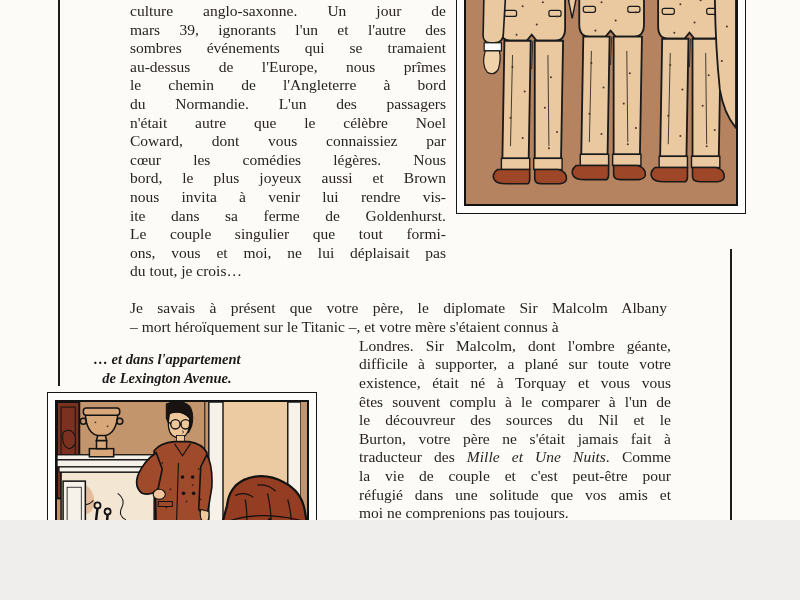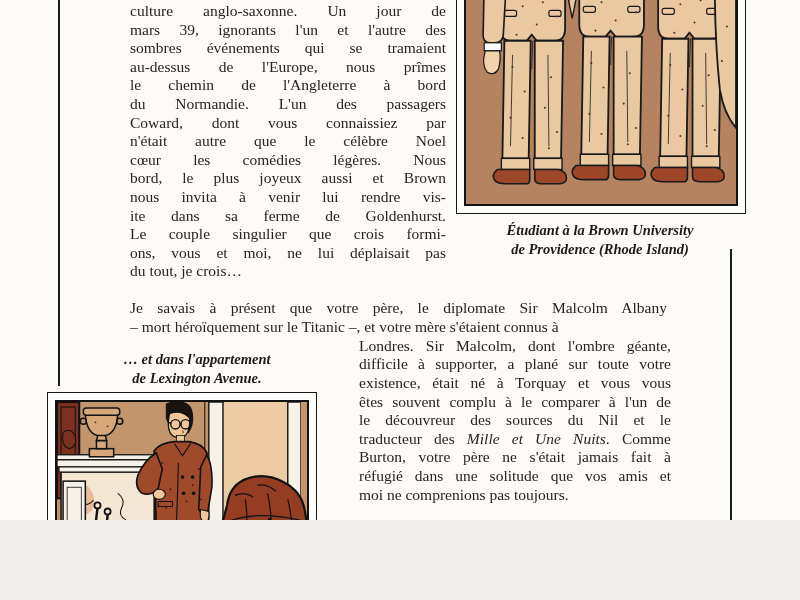--- a/index.html
+++ b/index.html
@@ -10,21 +10,21 @@
   .rule-left{left:58px;top:0;height:386px}
   .rule-right{left:730px;top:249px;height:351px}
   .textcol{position:absolute;font-size:15.5px;line-height:18.6px;color:#28231f}
   .tline{text-align:justify;text-align-last:justify;white-space:nowrap}
   .tline-last{text-align-last:left}
   .col-left{left:130px;top:2px;width:316px}
   .col-full{left:130px;top:299px;width:537px}
   .col-right{left:359px;top:336.8px;width:312px}
   .caption{position:absolute;font-weight:bold;font-style:italic;font-size:14.5px;line-height:18.5px;text-align:center;color:#1d1b19}
   .cap-tr{left:450px;top:221px;width:300px}
-  .cap-bl{left:74px;top:350px;width:246px}
+  .cap-bl{left:44px;top:350px;width:246px}
   .panel{position:absolute;background:#fdfdfb;border:1.6px solid #161616;padding:7px}
   .panel-inner{width:100%;height:100%;border:2.8px solid #121212;overflow:hidden}
   .panel-tr{left:456px;top:-24px;width:290px;height:238px}
   .panel-bl{left:47px;top:392px;width:270px;height:228px}
   svg{display:block;width:100%;height:100%}
 </style>
 </head>
 <body>
 
 <div class="page">
@@ -32,42 +32,43 @@
   <div class="rule rule-left"></div>
   <div class="rule rule-right"></div>
 
   <div class="textcol col-left">
       <div class="tline">culture anglo-saxonne. Un jour de</div>
       <div class="tline">mars 39, ignorants l'un et l'autre des</div>
       <div class="tline">sombres événements qui se tramaient</div>
       <div class="tline">au-dessus de l'Europe, nous prîmes</div>
       <div class="tline">le chemin de l'Angleterre à bord</div>
       <div class="tline">du Normandie. L'un des passagers</div>
+      <div class="tline">n'était autre que le célèbre Noel</div>
       <div class="tline">Coward, dont vous connaissiez par</div>
-      <div class="tline">n'était autre que le célèbre Noel</div>
       <div class="tline">cœur les comédies légères. Nous</div>
       <div class="tline">bord, le plus joyeux aussi et Brown</div>
       <div class="tline">nous invita à venir lui rendre vis-</div>
       <div class="tline">ite dans sa ferme de Goldenhurst.</div>
-      <div class="tline">Le couple singulier que crois formi-</div>
+      <div class="tline">Le couple singulier que tout formi-</div>
       <div class="tline">ons, vous et moi, ne lui déplaisait pas</div>
       <div class="tline tline-last">du tout, je crois…</div>
     </div>
   <div class="textcol col-full">
       <div class="tline">Je savais à présent que votre père, le diplomate Sir Malcolm Albany</div>
       <div class="tline tline-last">– mort héroïquement sur le Titanic –, et votre mère s'étaient connus à</div>
     </div>
   <div class="textcol col-right">
       <div class="tline">Londres. Sir Malcolm, dont l'ombre géante,</div>
       <div class="tline">difficile à supporter, a plané sur toute votre</div>
       <div class="tline">existence, était né à Torquay et vous vous</div>
       <div class="tline">êtes souvent complu à le comparer à l'un de</div>
       <div class="tline">le découvreur des sources du Nil et le</div>
+      <div class="tline">Burton, votre père ne s'était jamais fait à</div>
       <div class="tline">traducteur des <i>Mille et Une Nuits</i>. Comme</div>
-      <div class="tline">Burton, votre père ne s'était jamais fait à</div>
+      <div class="tline">la vie de couple et c'est peut-être pour</div>
       <div class="tline">réfugié dans une solitude que vos amis et</div>
       <div class="tline tline-last">moi ne comprenions pas toujours.</div>
     </div>
 
   <figure class="panel panel-tr">
     <div class="panel-inner">
       <svg viewBox="0 0 267 215" preserveAspectRatio="none">
         <rect x="0" y="0" width="267" height="215" fill="#b5835f"></rect>
         <defs>
           <g id="fig" stroke="#1a1a1a" stroke-width="1.8" fill="#eac9a0">
@@ -113,24 +114,20 @@
         </g>
         <g stroke="#1a1a1a" stroke-width="1.8">
           <path d="M246,-4 L267,-4 L267,140 Q255,126 251,102 Q246,54 246,-4 Z" fill="#eac9a0"></path>
           <circle cx="258" cy="40" r="1" fill="#4a3526" stroke="none"></circle>
           <circle cx="253" cy="74" r="1" fill="#4a3526" stroke="none"></circle>
         </g>
       </svg>
     </div>
   </figure>
 
-  <div class="caption cap-tr">
-    <div>Étudiant à la Brown University</div>
-    <div>de Providence (Rhode Island)</div>
-  </div>
 
   <div class="caption cap-bl">
     <div>… et dans l'appartement</div>
     <div>de Lexington Avenue.</div>
   </div>
 
   <figure class="panel panel-bl">
     <div class="panel-inner">
       <svg viewBox="0 0 247 205" preserveAspectRatio="none">
         <rect x="0" y="0" width="247" height="205" fill="#c2956c"></rect>

